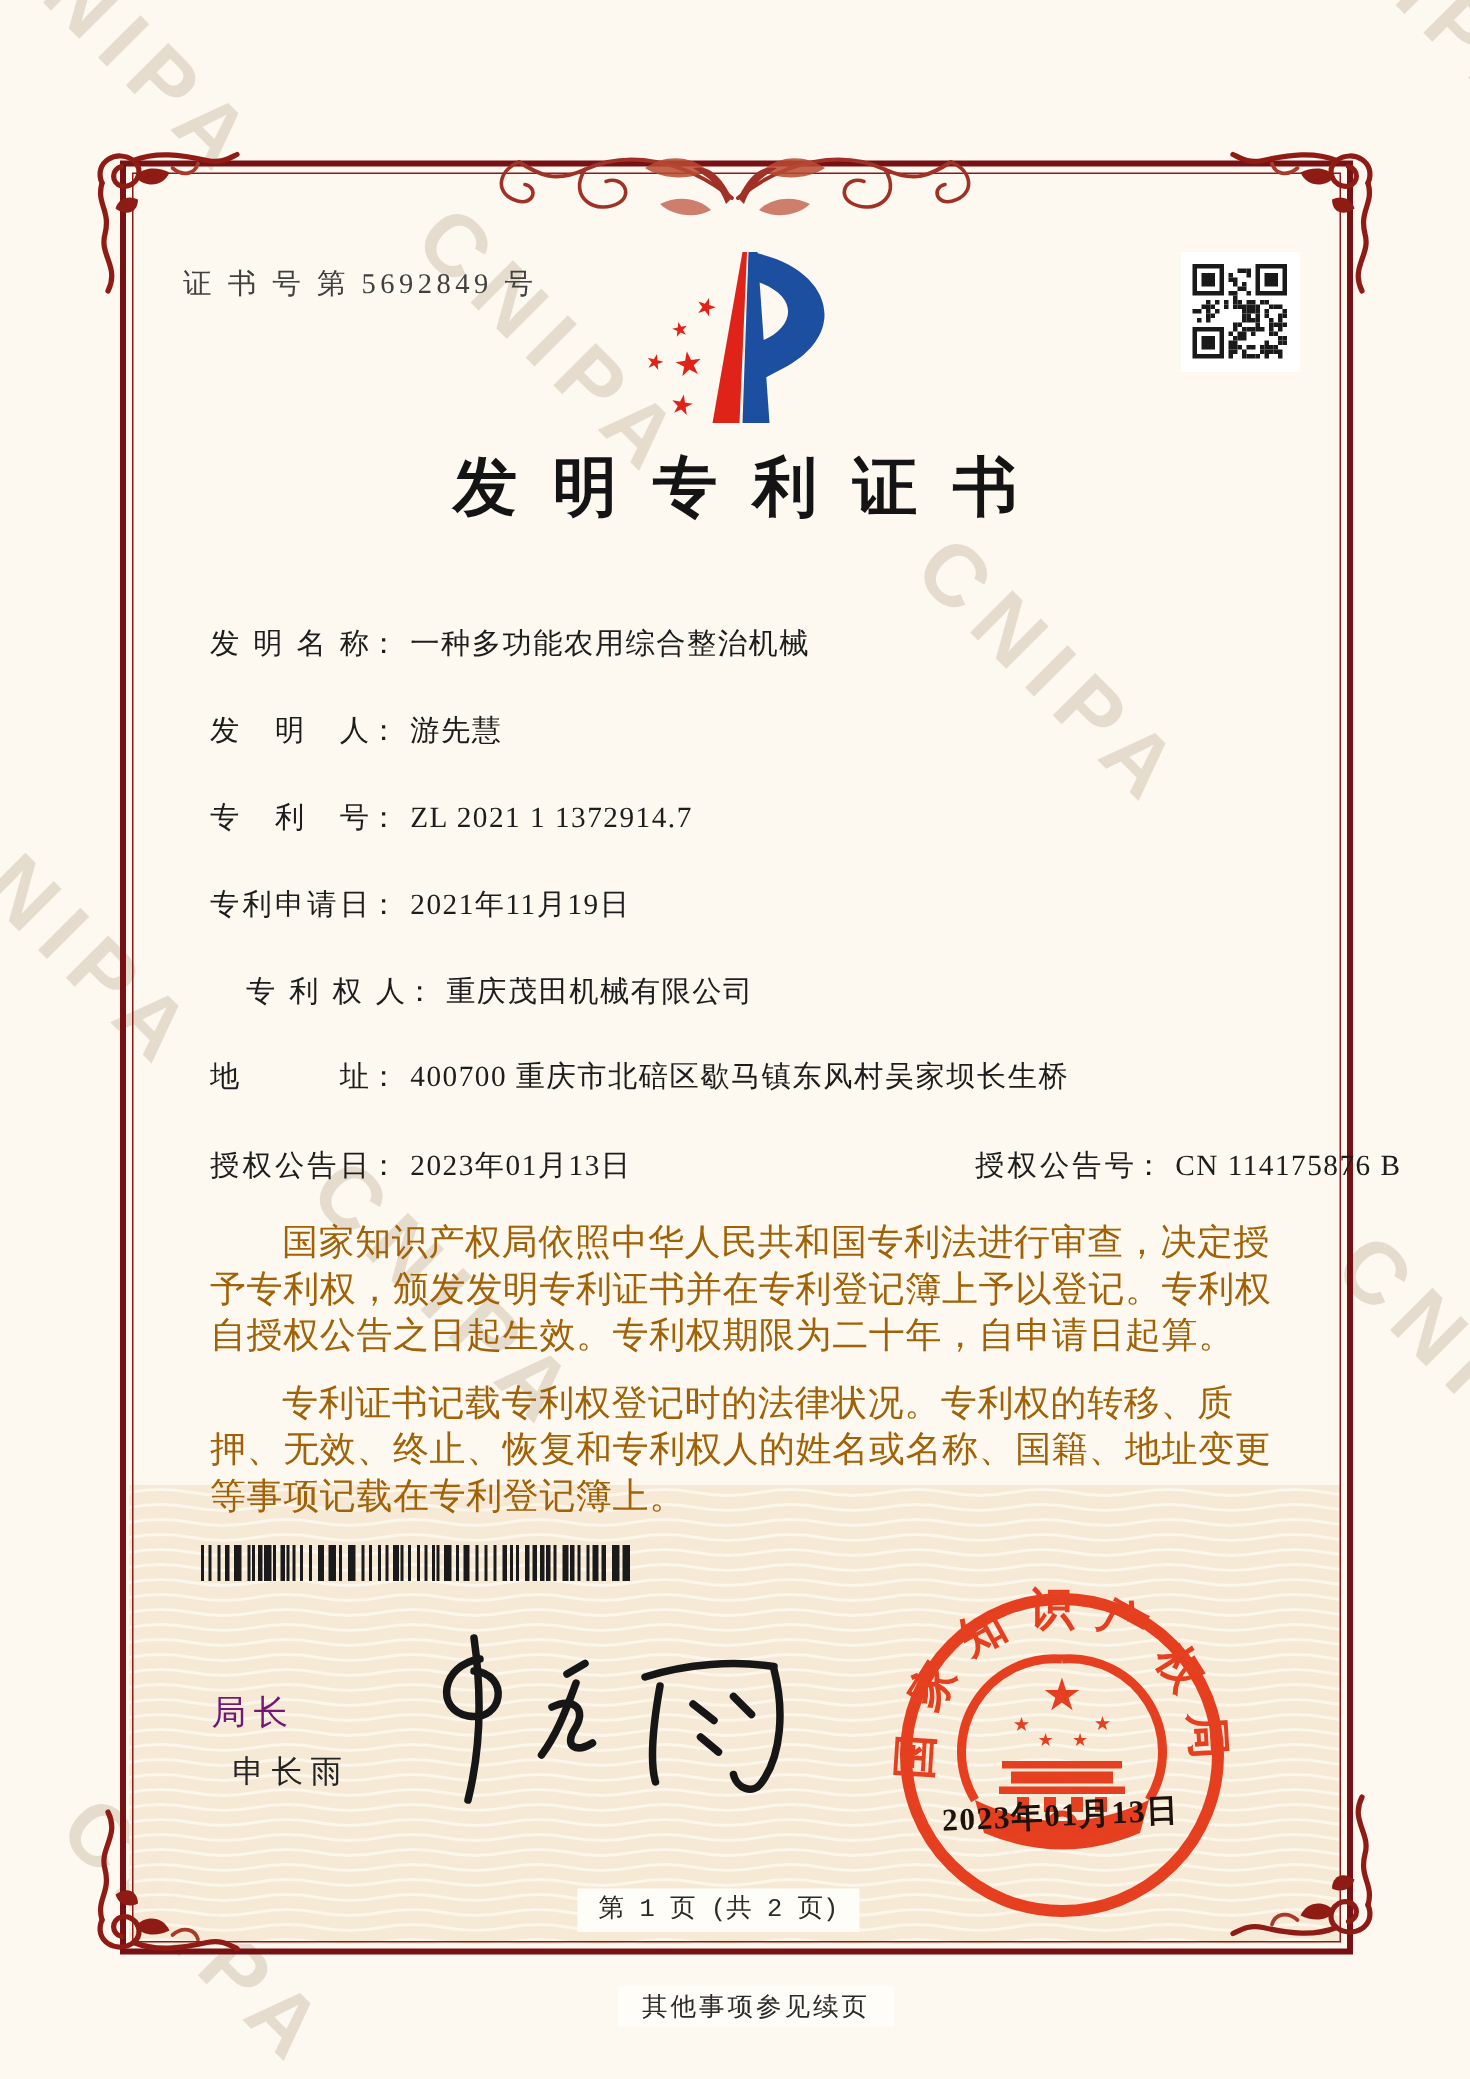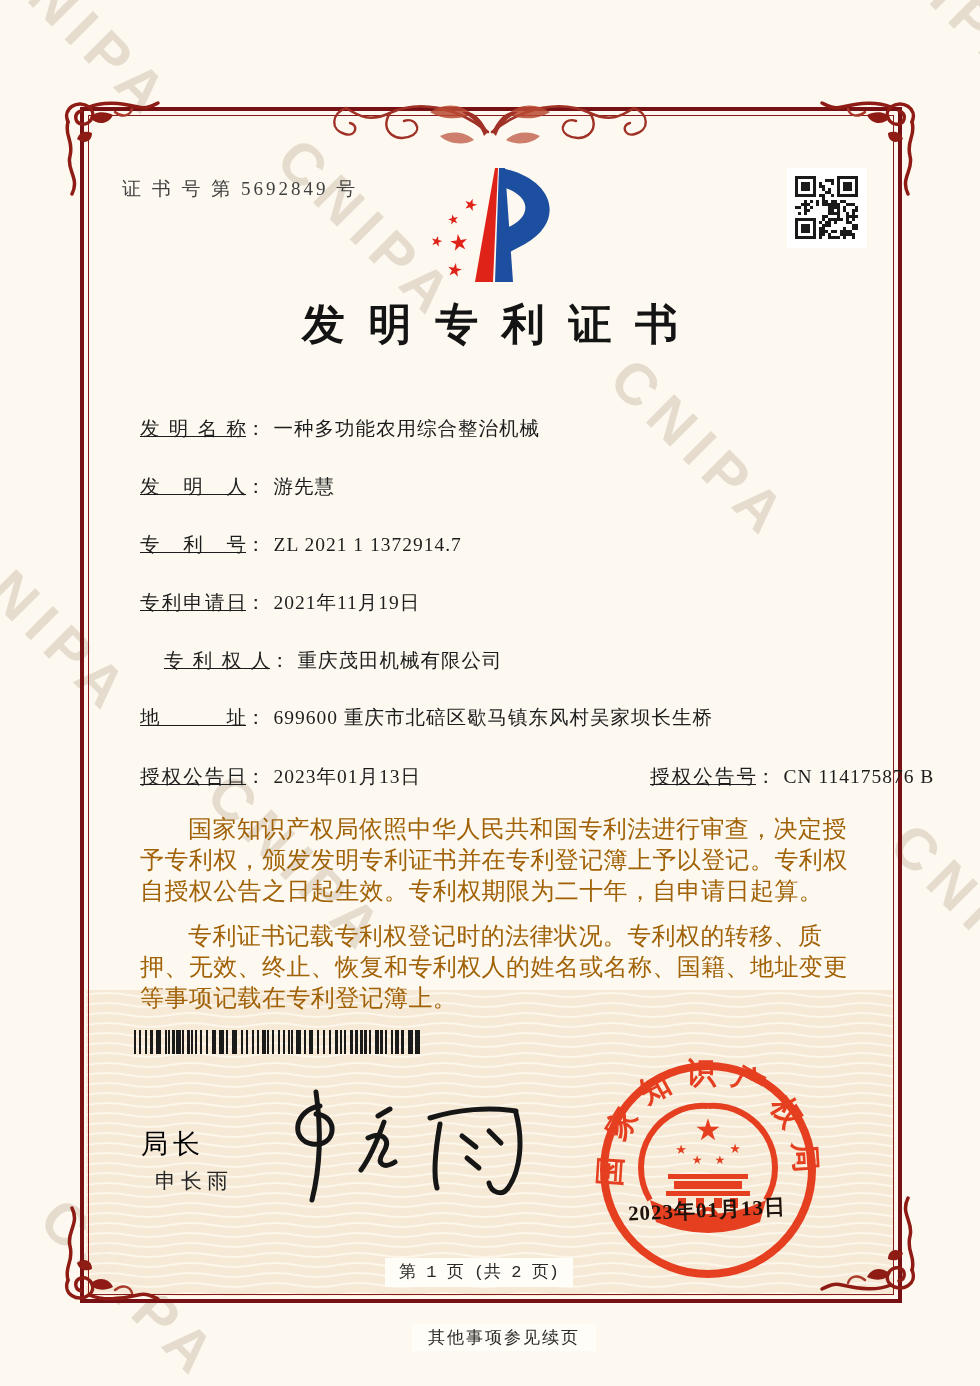--- a/index.html
+++ b/index.html
@@ -24,28 +24,28 @@
     border:1px solid #8a1a18;
   }
   .certno{
     position:absolute;left:122px;top:176px;font-size:19px;letter-spacing:3px;color:#404040;
   }
   .title{
     position:absolute;left:0;right:0;top:296px;text-align:center;
     font-size:43px;font-weight:bold;letter-spacing:0.55em;text-indent:0.55em;color:#141414;
   }
   .field-row{position:absolute;left:140px;font-size:19.5px;white-space:nowrap;color:#1d1d1d;}
-  .flabel{display:inline-block;width:106px;text-align:justify;text-align-last:justify;vertical-align:top;text-decoration:underline;}
+  .flabel{display:inline-block;width:106px;text-align:justify;text-align-last:justify;vertical-align:top;}
   .colon{display:inline-block;margin-right:8px;}
   .fvalue{letter-spacing:1px;}
   .grant2{position:absolute;left:510px;top:0;}
   .paras{position:absolute;left:140px;width:718px;font-size:24px;line-height:31px;color:#a16207;}
   .paras p{margin:0 0 14px 0;text-indent:2em;letter-spacing:0.4px;}
   .waves{position:absolute;left:86px;top:990px;width:808px;height:306px;}
-  .sig-title{position:absolute;left:141px;top:1126px;font-family:"Liberation Sans","DejaVu Sans",sans-serif;font-size:27px;letter-spacing:5px;color:#000000;}
+  .sig-title{position:absolute;left:141px;top:1126px;font-family:"Liberation Sans","DejaVu Sans",sans-serif;font-size:23px;letter-spacing:5px;color:#701a75;}
   .sig-name{position:absolute;left:155px;top:1167px;font-family:"Liberation Sans","DejaVu Sans",sans-serif;font-size:21px;letter-spacing:5px;color:#242424;}
   .seal-date{
     position:absolute;left:592px;top:1196px;width:230px;text-align:center;
     font-size:21px;color:#1d130c;letter-spacing:1px;transform:rotate(-2.5deg);font-weight:bold;
   }
   .footer-page{position:absolute;left:0;right:22px;top:1260px;text-align:center;font-size:17px;color:#2a2a2a;}
   .footer-page span{background:#fffdf7;padding:5px 14px;font-family:Liberation Mono, monospace;}
   .footer-note{position:absolute;left:0;right:20px;top:1326px;text-align:center;font-size:17px;letter-spacing:2px;color:#2a2a2a;padding-left:48px;}
   .footer-note span{background:#fffdf7;padding:4px 16px;}
   .abs{position:absolute;}
@@ -273,21 +273,21 @@
   <div class="field-row" style="top:531px;">
     <span class="flabel">专利号</span><span class="colon">：</span><span class="fvalue">ZL 2021 1 1372914.7</span>
   </div>
   <div class="field-row" style="top:589px;">
     <span class="flabel">专利申请日</span><span class="colon">：</span><span class="fvalue">2021年11月19日</span>
   </div>
   <div class="field-row" style="top:647px;margin-left:24px;">
     <span class="flabel">专利权人</span><span class="colon">：</span><span class="fvalue">重庆茂田机械有限公司</span>
   </div>
   <div class="field-row" style="top:704px;">
-    <span class="flabel">地址</span><span class="colon">：</span><span class="fvalue">699600 重庆市北碚区歇马镇东风村吴家坝长生桥</span>
+    <span class="flabel">地址</span><span class="colon">：</span><span class="fvalue">400700 重庆市北碚区歇马镇东风村吴家坝长生桥</span>
   </div>
   <div class="field-row" style="top:763px;width:740px;">
     <span class="flabel">授权公告日</span><span class="colon">：</span><span class="fvalue">2023年01月13日</span>
     <span class="grant2">
       <span class="flabel">授权公告号</span><span class="colon">：</span><span class="fvalue">CN 114175876 B</span>
     </span>
   </div>
 
   <div class="paras" style="top:814px;">
     <p>国家知识产权局依照中华人民共和国专利法进行审查，决定授予专利权，颁发发明专利证书并在专利登记簿上予以登记。专利权自授权公告之日起生效。专利权期限为二十年，自申请日起算。</p>

